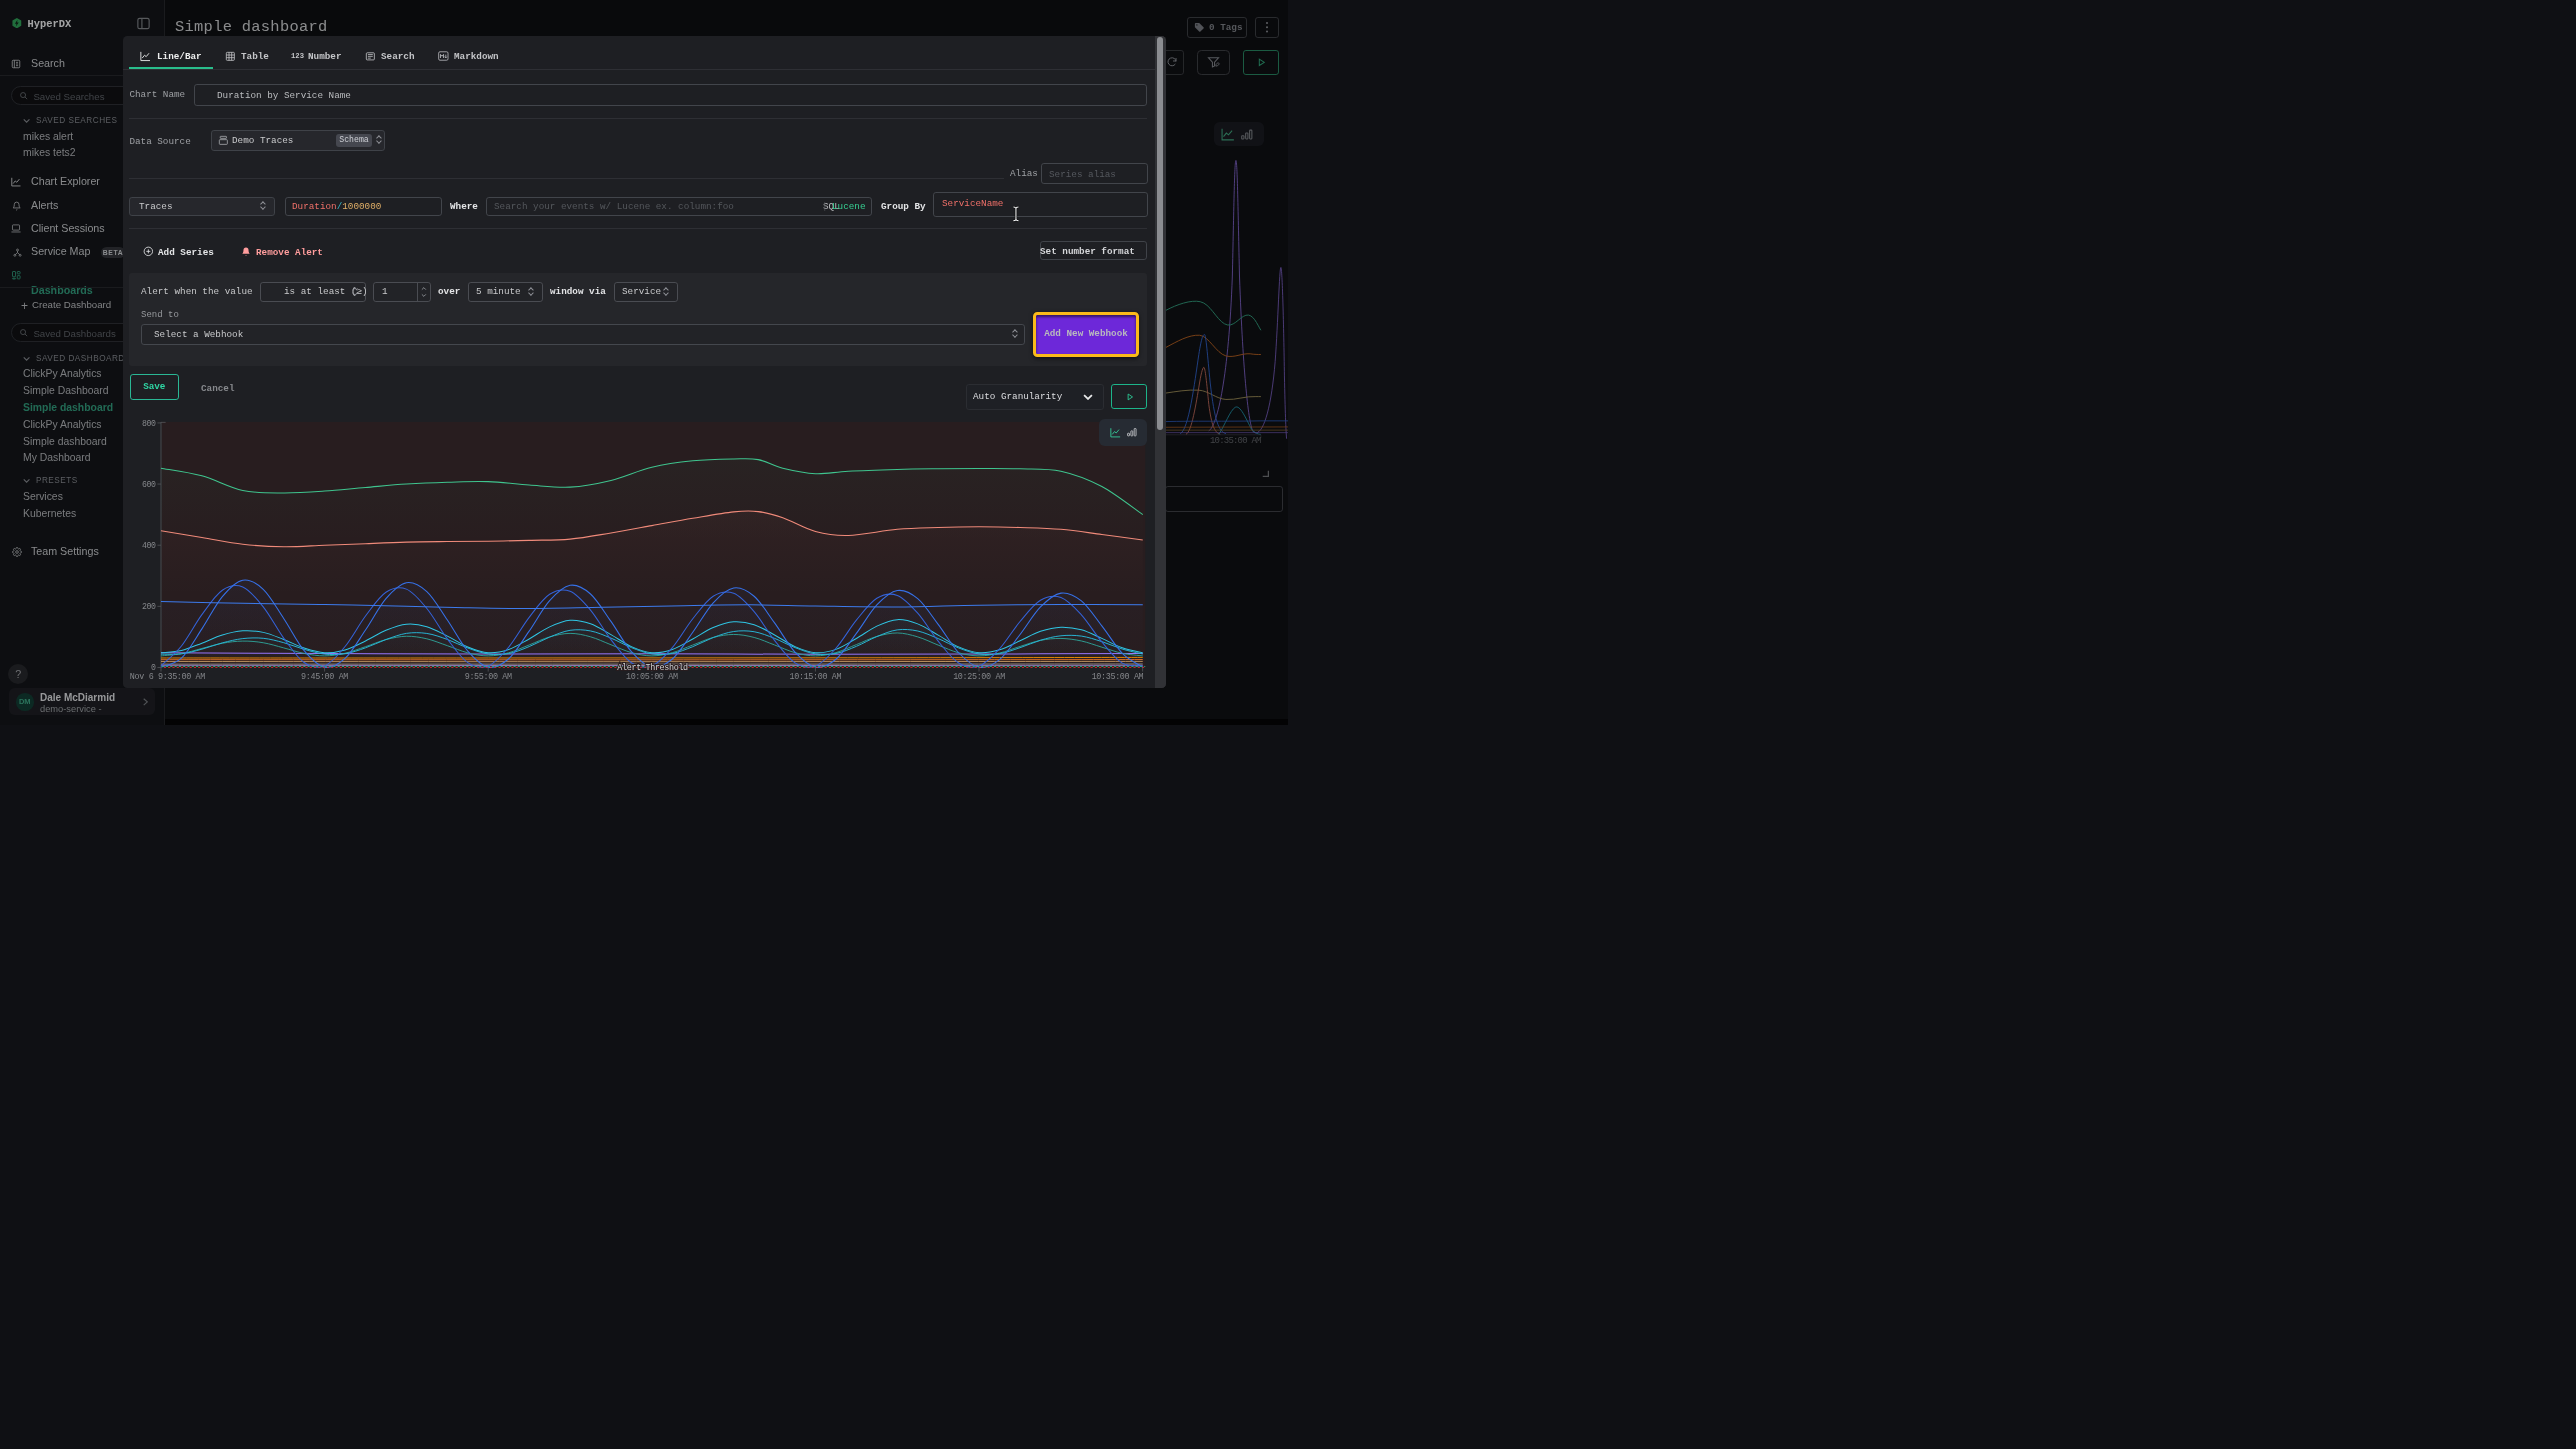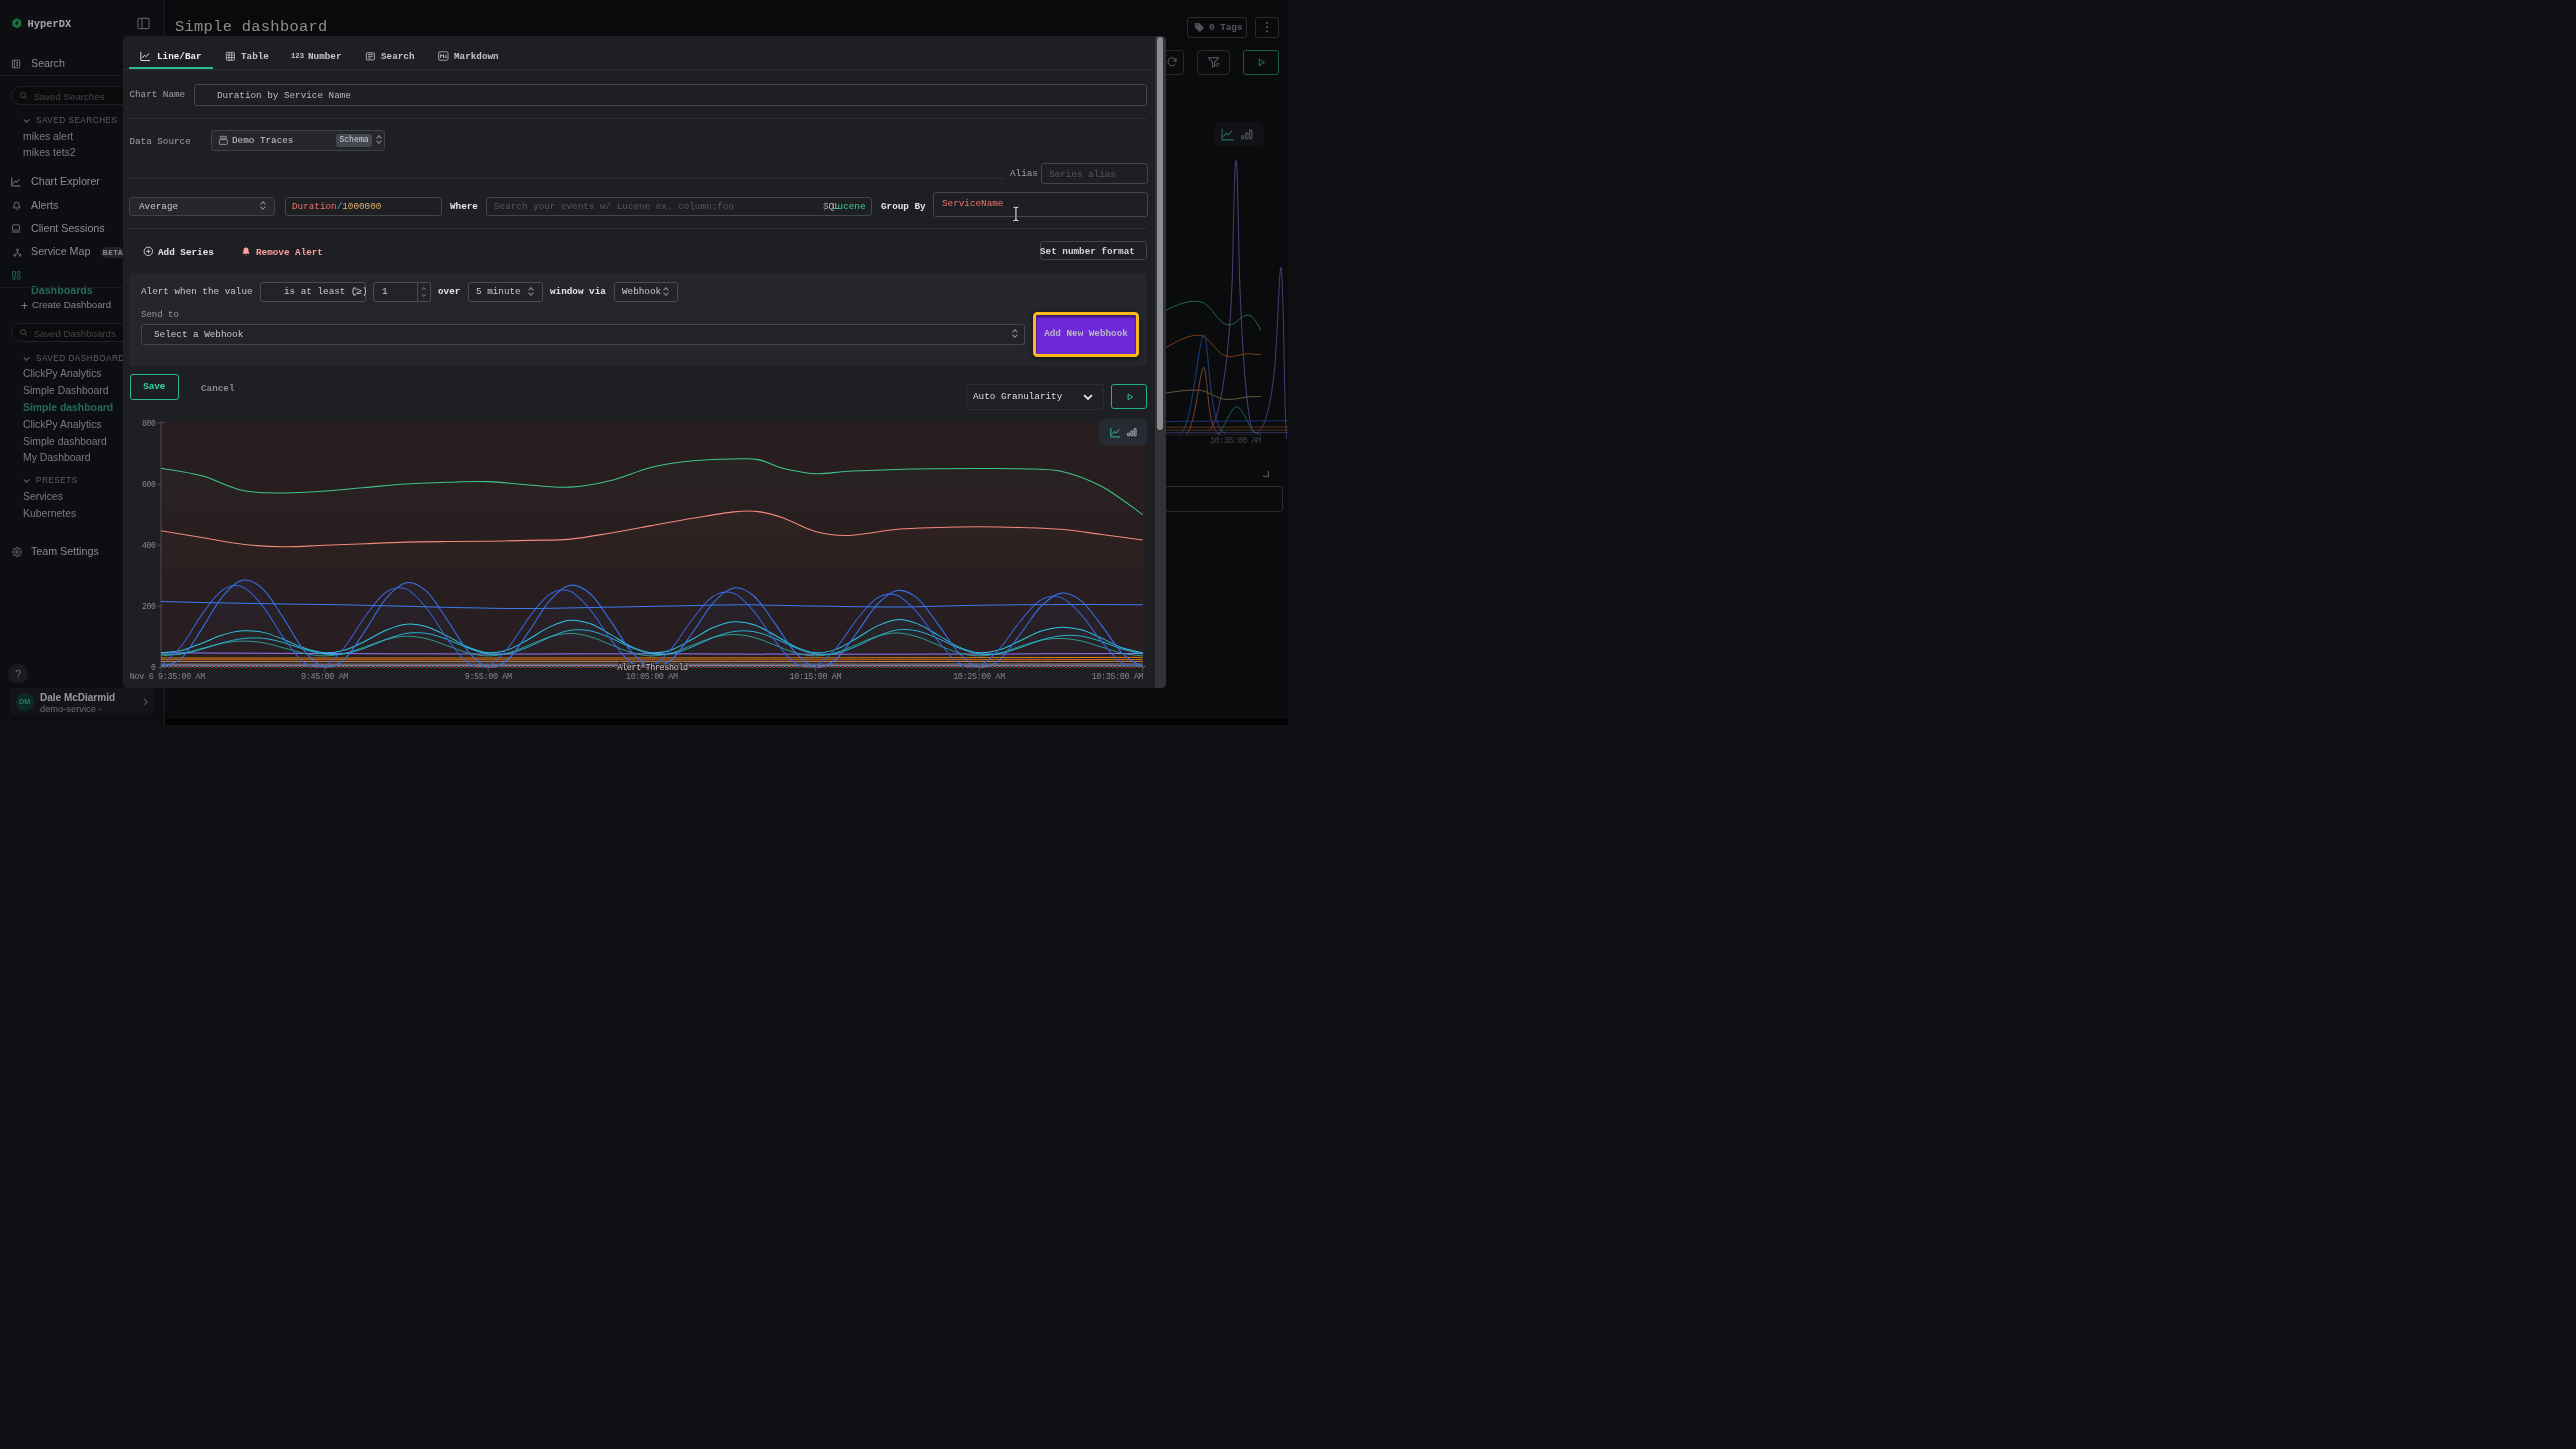--- a/index.html
+++ b/index.html
@@ -270,21 +270,21 @@
   <div class="mtext" style="left:109px; top:99px;">Demo Traces</div>
   <div class="abs mono" style="left:213px; top:98px; width:36px; height:12.5px; background:#45474f; border-radius:2.9px; font-size:8.2px; color:#ced0d6; text-align:center; line-height:12.5px;">Schema</div>
   <div class="updown" style="left:253px; top:99px;"></div>
   <div class="divider" style="left:6.4px; top:142px; width:875px;"></div>
 
   <div class="mlabel" style="left:887px; top:132px;">Alias</div>
   <div class="inp" style="left:918px; top:127px; width:107px; height:21px;"></div>
   <div class="mtext" style="left:926px; top:133px; color:#55585e;">Series alias</div>
 
   <div class="sel" style="left:6.4px; top:161px; width:146px; height:19.3px;"></div>
-  <div class="mtext" style="left:16px; top:165px;">Average</div>
+  <div class="mtext" style="left:16px; top:165px;">Traces</div>
   <div class="updown" style="left:137px; top:165px;"></div>
   <div class="inp" style="left:162px; top:161px; width:157px; height:19.3px;"></div>
   <div class="mtext" style="left:169px; top:165px;"><span style="color:#ef7069;">Duration</span><span style="color:#38b2c2;">/</span><span style="color:#dfae67;">1000000</span></div>
   <div class="mbold" style="left:327px; top:165px;">Where</div>
   <div class="inp" style="left:363px; top:161px; width:386px; height:19.3px;"></div>
   <div class="mtext" style="left:371px; top:165px; color:#54575c;">Search your events w/ Lucene ex. column:foo</div>
   <div class="mtext" style="left:700px; top:165px; color:#b9babd;">SQL</div>
   <div class="mtext" style="left:699px; top:165px; color:#4a4c50;">|</div>
   <div class="mtext" style="left:709px; top:165px; color:#36cf92;">Lucene</div>
   <div class="mbold" style="left:758px; top:165px;">Group By</div>
@@ -323,21 +323,21 @@
     </svg>
   <svg class="abs" style="left:298px; top:257px;" width="5.7" height="5" viewBox="0 0 10 8" fill="none" stroke="#9a9da2" stroke-width="1.5">
       <path d="M1.5 2 L5 5.5 L8.5 2"></path>
     </svg>
   <div class="mbold" style="left:315px; top:250px;">over</div>
   <div class="inp" style="left:345px; top:246px; width:75px; height:19.7px; background:#222327; border-color:#4a4c52;"></div>
   <div class="mtext" style="left:353px; top:250px;">5 minute</div>
   <div class="updown" style="left:405px; top:251px;"></div>
   <div class="mbold" style="left:427px; top:250px;">window via</div>
   <div class="inp" style="left:491px; top:246px; width:64px; height:19.7px; background:#222327; border-color:#4a4c52;"></div>
-  <div class="mtext" style="left:499px; top:250px;">Webhook</div>
+  <div class="mtext" style="left:499px; top:250px;">Service</div>
   <div class="updown" style="left:540px; top:251px;"></div>
   <div class="abs mono" style="left:18px; top:274px; font-size:9px; color:#97999d;">Send to</div>
   <div class="inp" style="left:18px; top:288px; width:884px; height:21px; background:#222327; border-color:#44474d;"></div>
   <div class="mtext" style="left:31px; top:293px;">Select a Webhook</div>
   <div class="updown" style="left:889px; top:293px;"></div>
   <div class="abs mono" style="left:910px; top:276px; width:106px; height:45px; background:#6d28d9; border:3.3px solid #fbba1a; border-radius:4.3px; box-shadow:inset 0 2.1px 2.9px rgba(0,0,0,0.55), 0 1.4px 4.3px rgba(0,0,0,0.5); font-size:9.3px; font-weight:bold; color:#b9babd; text-align:center; line-height:38px;">Add New Webhook</div>
 
   <div class="abs mono" style="left:6.8px; top:338px; width:49px; height:26px; border:0.7px solid #2ab795; border-radius:2.9px; font-size:9.3px; font-weight:bold; color:#2fd6a4; text-align:center; line-height:24px;">Save</div>
   <div class="mbold" style="left:78px; top:347px; color:#87898d;">Cancel</div>
 

